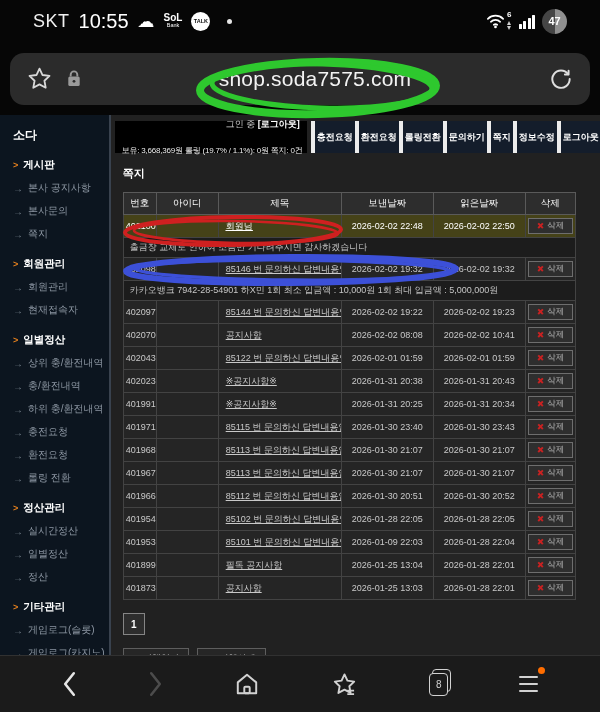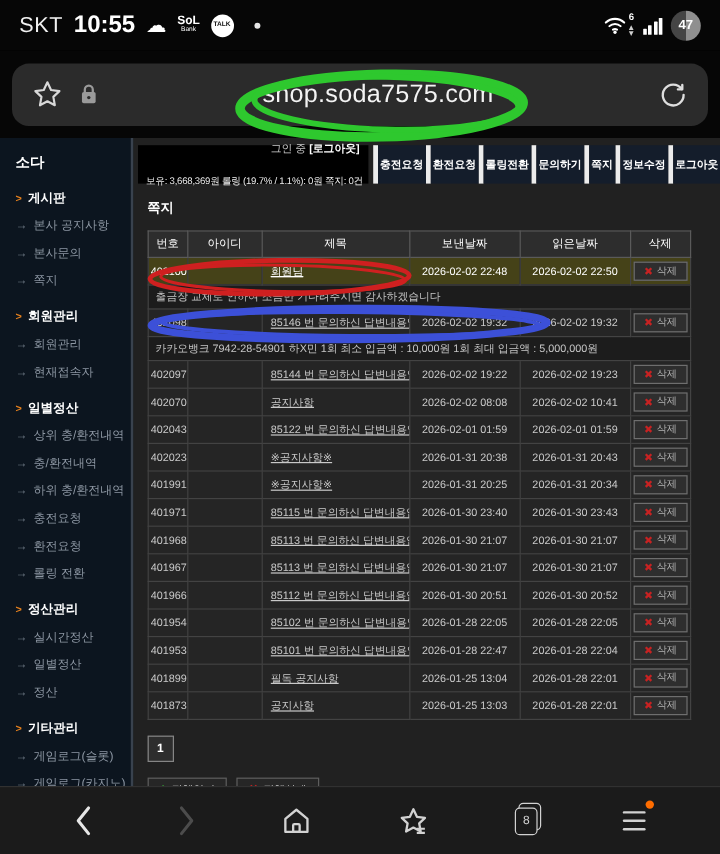--- a/index.html
+++ b/index.html
@@ -1,21 +1,21 @@
 <!DOCTYPE html>
 <html><head>
 <meta charset="utf-8">
 <style>
   html,body{margin:0;padding:0;}
   body{width:600px;height:712px;background:#000;font-family:"Liberation Sans","DejaVu Sans",sans-serif;position:relative;overflow:hidden;}
   
-  .status-bar{height:42px;background:#060606;display:flex;align-items:center;padding:0 16px;color:#fff;}
+  .status-bar{height:42px;background:#060606;display:flex;align-items:center;padding:0 33px;color:#fff;}
   .sb-left{display:flex;align-items:center;gap:9px;}
   .carrier{font-size:18px;letter-spacing:.5px;color:#f0f0f0;}
-  .clock{font-size:20px;font-weight:bold;}
+  .clock{font-size:20px;font-weight:normal;}
   .cloud{font-size:17px;color:#fff;line-height:1;}
   .sol{display:flex;flex-direction:column;align-items:center;line-height:1;color:#fff;}
   .sol .mid{font-size:10px;font-weight:bold;}
   .sol .bot{font-size:5.5px;}
   .talk{width:19px;height:19px;border-radius:50%;background:#fff;color:#111;font-size:5.5px;font-weight:bold;display:flex;align-items:center;justify-content:center;}
   .notif-dot{width:5px;height:5px;border-radius:50%;background:#e5e5e5;margin-left:8px;}
   .sb-right{margin-left:auto;display:flex;align-items:center;gap:7px;}
   .wifi-wrap{display:flex;align-items:flex-start;}
   .wifi-side{display:flex;flex-direction:column;align-items:center;line-height:1;margin-left:1px;margin-top:-1px;}
   .wifi-6{font-size:8px;color:#fff;font-weight:bold;}
@@ -428,21 +428,21 @@
             <td>2026-01-28 22:05</td>
             <td><button class="del-btn">
                 <span class="del-x">✖</span>
                 <span>삭제</span>
               </button></td>
           </tr>
           <tr class="">
             <td>401953</td>
             <td><span class="id-blob"></span></td>
             <td class="title"><span>85101 번 문의하신 답변내용입니다.</span></td>
-            <td>2026-01-28 22:47</td>
+            <td>2026-01-09 22:03</td>
             <td>2026-01-28 22:04</td>
             <td><button class="del-btn">
                 <span class="del-x">✖</span>
                 <span>삭제</span>
               </button></td>
           </tr>
           <tr class="">
             <td>401899</td>
             <td><span class="id-blob"></span></td>
             <td class="title"><span>필독 공지사항</span></td>

